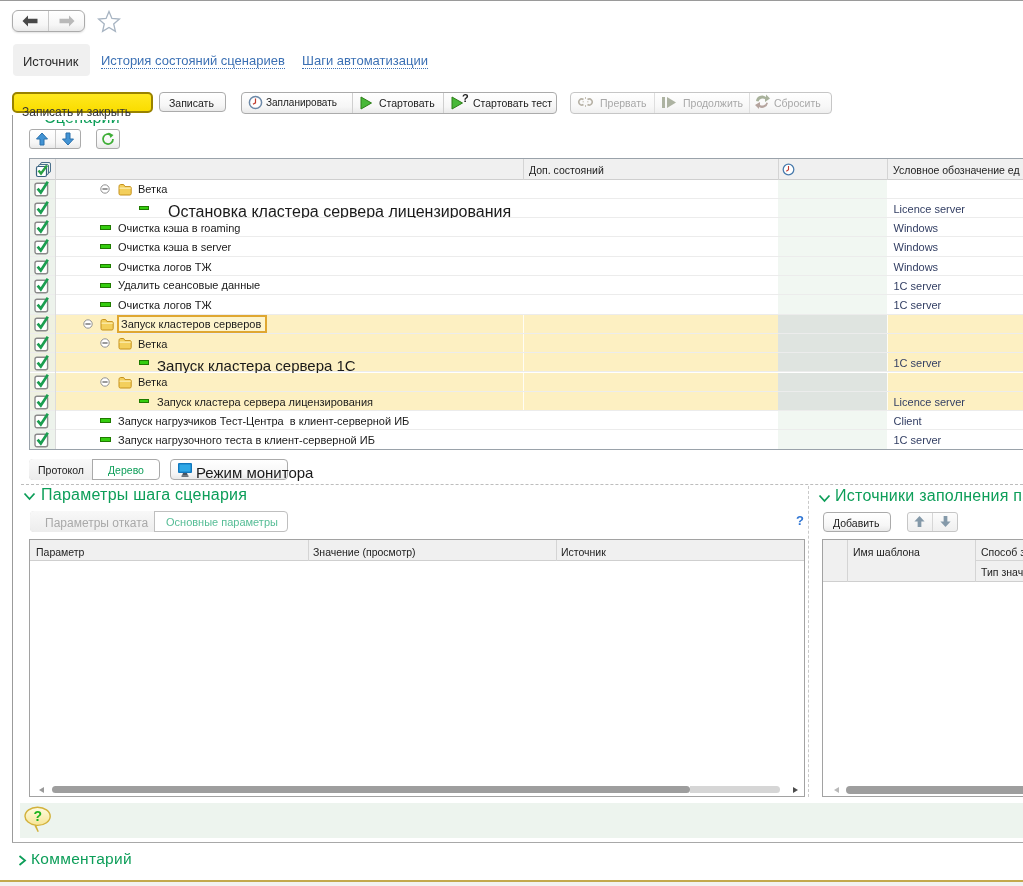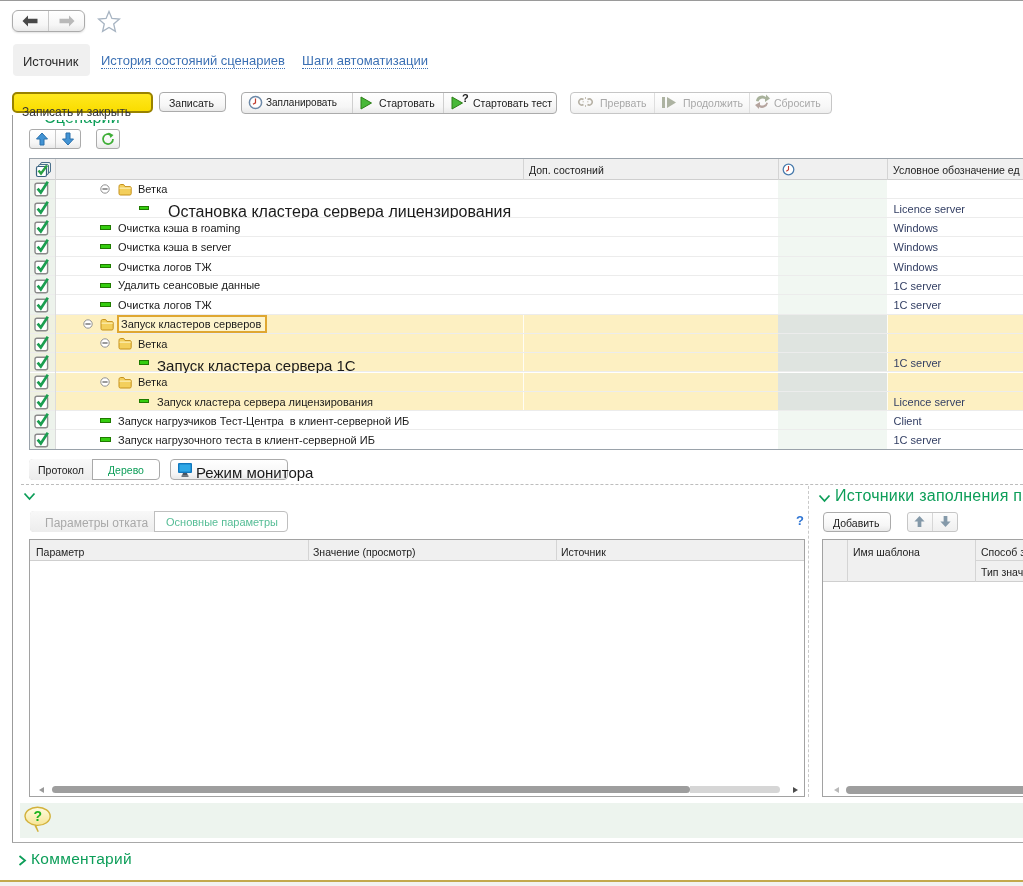--- a/index.html
+++ b/index.html
@@ -322,20 +322,21 @@
       <rect x="4.5" y="13.5" width="7" height="1.3" fill="#4a5560"></rect>
     </svg>
 <div class="a nw" style="left:196px;top:464px;font-size:15px">Режим монитора</div>
 
 <div class="a" style="left:21px;top:484px;width:1002px;height:0;border-top:1px dashed #bdbdbd"></div>
 <div class="a" style="left:808px;top:486px;width:0;height:311px;border-left:1px dashed #c9c9c9"></div>
 
 <svg class="a" style="left:23px;top:492px" width="13" height="9" viewBox="0 0 13 9">
       <path d="M1.5 1.5 L6.5 7 L11.5 1.5" fill="none" stroke="#0d9e59" stroke-width="1.8"></path>
     </svg>
+<div class="a grn nw" style="left:41px;top:486px;font-size:16px;letter-spacing:0.25px">Параметры шага сценария</div>
 
 <div class="a" style="left:30px;top:511px;width:258px;height:21px;border:1px solid #bfbfbf;border-radius:4px;background:#fff"></div>
 <div class="a" style="left:30px;top:511px;width:125px;height:21px;border-right:1px solid #bfbfbf;border-radius:4px 0 0 4px;background:linear-gradient(#f8f8f8,#ededed)"></div>
 <div class="a nw" style="left:45px;top:516px;font-size:12px;color:#a9a9a9">Параметры отката</div>
 <div class="a nw" style="left:166px;top:515.5px;font-size:11px;color:#56bd96">Основные параметры</div>
 <div class="a" style="left:796px;top:513px;font-size:13px;font-weight:bold;color:#2e75d4">?</div>
 
 <div class="a" style="left:29px;top:539px;width:776px;height:258px;border:1px solid #a2a2a2;background:#fff"></div>
 <div class="a" style="left:30px;top:540px;width:774px;height:20.5px;background:#f0f0f0;border-bottom:1px solid #cfcfcf"></div>
 <div class="a" style="left:308px;top:540px;width:1px;height:20.5px;background:#d4d4d4"></div>

